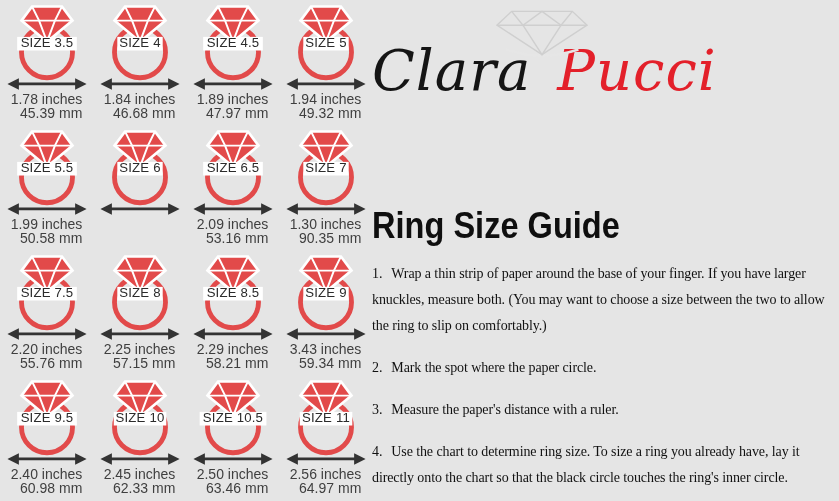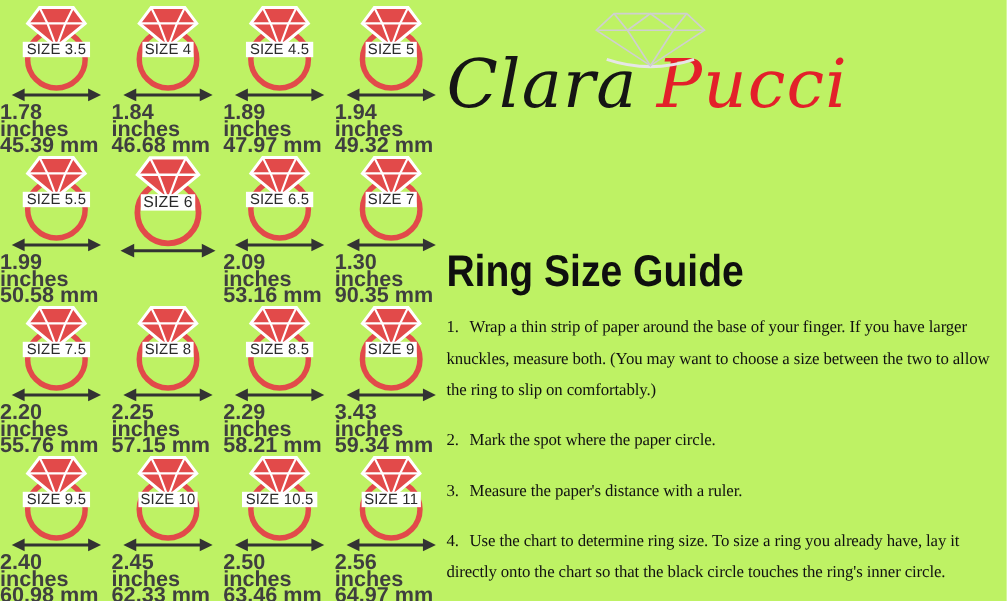--- a/index.html
+++ b/index.html
@@ -1,48 +1,48 @@
 <!DOCTYPE html>
 <html style="--ring-red: #e24a4a; --brand-red: #e3202a; --arrow-dark: #333333; --text-dark: #111111; --meas-text: #3f3f3f; --logo-black: #151515; --sketch-gray: #cfcfcf;"><head>
 <meta charset="utf-8">
 <style>
   html,body{margin:0;padding:0;background:#fff;}
   .page{
-    position:relative;width:839px;height:501px;background:#bef264;overflow:hidden;
+    position:relative;width:839px;height:501px;background:#e5e5e5;overflow:hidden;
     font-family:"Liberation Sans",sans-serif;
   }
 
   
   .chart{
     position:absolute;left:0;top:0;width:374px;
     display:grid;grid-template-columns:repeat(4,93px);grid-auto-rows:125px;
     padding-top:3px;
   }
   .ring-cell{display:flex;flex-direction:column;align-items:center;}
   .ring-svg{width:88px;height:91.5px;display:block;}
   .band{fill:none;stroke:var(--ring-red);stroke-width:5.5;}
   .gem{fill:var(--ring-red);stroke:#fff;stroke-width:3;}
   .facet{fill:none;stroke:#fff;stroke-width:2.2;}
   .label-bg{fill:#fff;}
   .size-text{font-family:"Liberation Sans",sans-serif;font-size:15px;fill:#2b2b2b;letter-spacing:.2px;}
   .arrow path{stroke:var(--arrow-dark);stroke-width:3;fill:none;}
   .arrow polygon{fill:var(--arrow-dark);}
-  .meas{margin-top:-3px;text-align:left;font-size:18px;line-height:14px;color:var(--meas-text);font-weight:bold;}
+  .meas{margin-top:-3px;text-align:right;font-size:14px;line-height:14px;color:var(--meas-text);}
 
   
   .right{position:absolute;left:372px;top:0;width:464px;}
 
   .logo{position:relative;height:110px;margin-top:6px;}
   .logo-diamond{position:absolute;left:118px;top:0;width:104px;height:54px;}
   .logo-diamond path{fill:none;stroke:var(--sketch-gray);stroke-width:1.6;}
   .logo-diamond .swoosh{stroke:#e6e6e6;stroke-width:3;}
   .logo-words{padding-top:32px;white-space:nowrap;
     font-family:"DejaVu Serif",serif;font-style:italic;font-size:56px;letter-spacing:1px;}
   .logo-clara{color:var(--logo-black);}
-  .logo-pucci{color:var(--brand-red);margin-left:16px;}
+  .logo-pucci{color:var(--brand-red);margin-left:26px;}
 
   .guide-title{
     margin:89px 0 14px;font-weight:bold;font-size:37px;color:#0f0f0f;
     transform:scaleX(.88);transform-origin:left;letter-spacing:0;
   }
   .steps{margin:0;}
   .step{margin:0 0 16px;font-size:14px;line-height:26px;color:var(--text-dark);letter-spacing:-.1px;font-family:Liberation Serif, serif;}
   .step-num{padding-right:9px;}
 </style>
 </head>

